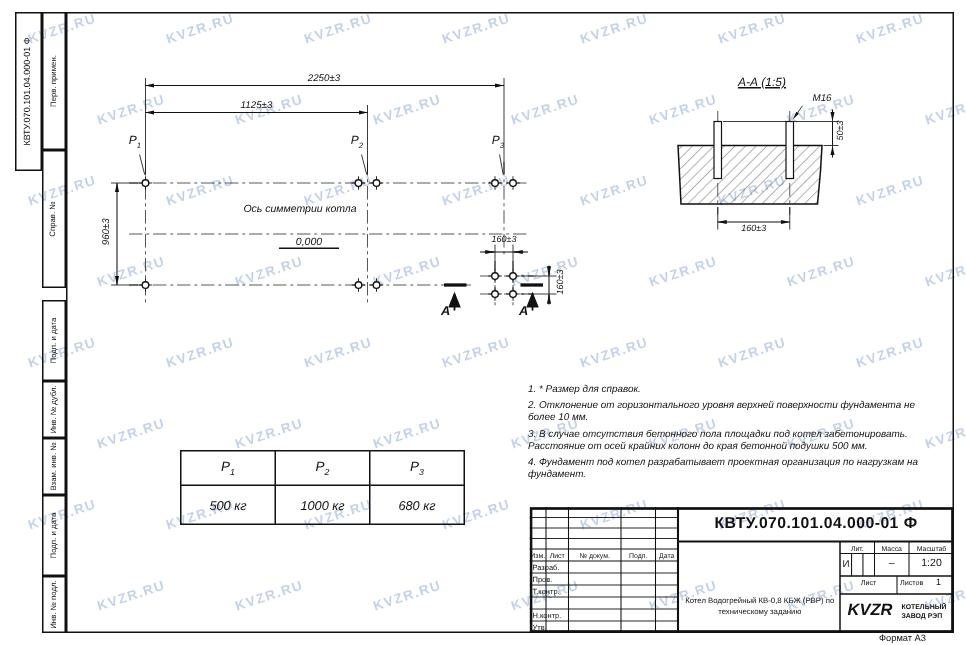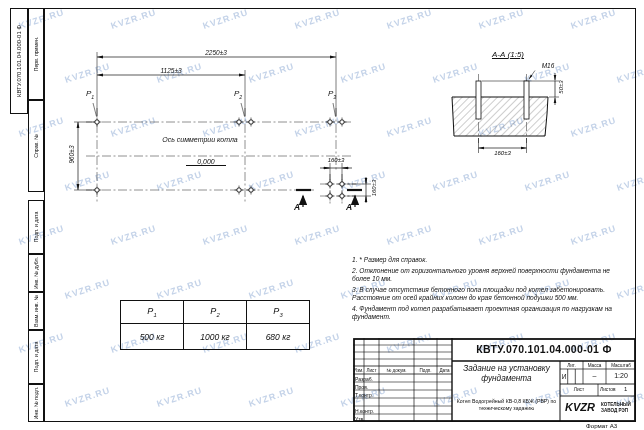--- a/index.html
+++ b/index.html
@@ -352,21 +352,20 @@
     <span class="t c" style="left:84px;top:29.5px;width:15px;font-size:4.6px;">Дата</span>
 
     <span class="t" style="left:2px;top:37.5px;font-size:5px;">Разраб.</span>
     <span class="t" style="left:2px;top:45.5px;font-size:5px;">Пров.</span>
     <span class="t" style="left:2px;top:53.5px;font-size:5px;">Т.контр.</span>
     <span class="t" style="left:2px;top:69.5px;font-size:5px;">Н.контр.</span>
     <span class="t" style="left:2px;top:77.5px;font-size:5px;">Утв.</span>
 
     <span class="t c" style="left:100px;top:5px;width:182px;font-size:10.5px;font-weight:bold;letter-spacing:0.3px;">КВТУ.070.101.04.000-01 Ф</span>
 
-    <div class="t c" style="left:101px;top:26px;width:105px;font-size:8.2px;line-height:1.25;white-space:normal;font-style:italic;">Задание на установку фундамента</div>
     <div class="t c" style="left:101px;top:60px;width:105px;font-size:5.2px;line-height:1.25;white-space:normal;">Котел Водогрейный КВ-0,8 КБЖ (РВР) по техническому заданию</div>
 
     <span class="t c" style="left:207px;top:24.5px;width:23px;font-size:4.6px;">Лит.</span>
     <span class="t c" style="left:230px;top:24.5px;width:23px;font-size:4.6px;">Масса</span>
     <span class="t c" style="left:253px;top:24.5px;width:30px;font-size:4.6px;">Масштаб</span>
     <span class="t c" style="left:207px;top:34.5px;width:8px;font-size:6.5px;">И</span>
     <span class="t c" style="left:230px;top:34px;width:23px;font-size:7px;">–</span>
     <span class="t c" style="left:253px;top:34px;width:30px;font-size:7px;">1:20</span>
 
     <span class="t c" style="left:207px;top:48.5px;width:38px;font-size:4.8px;">Лист</span>

